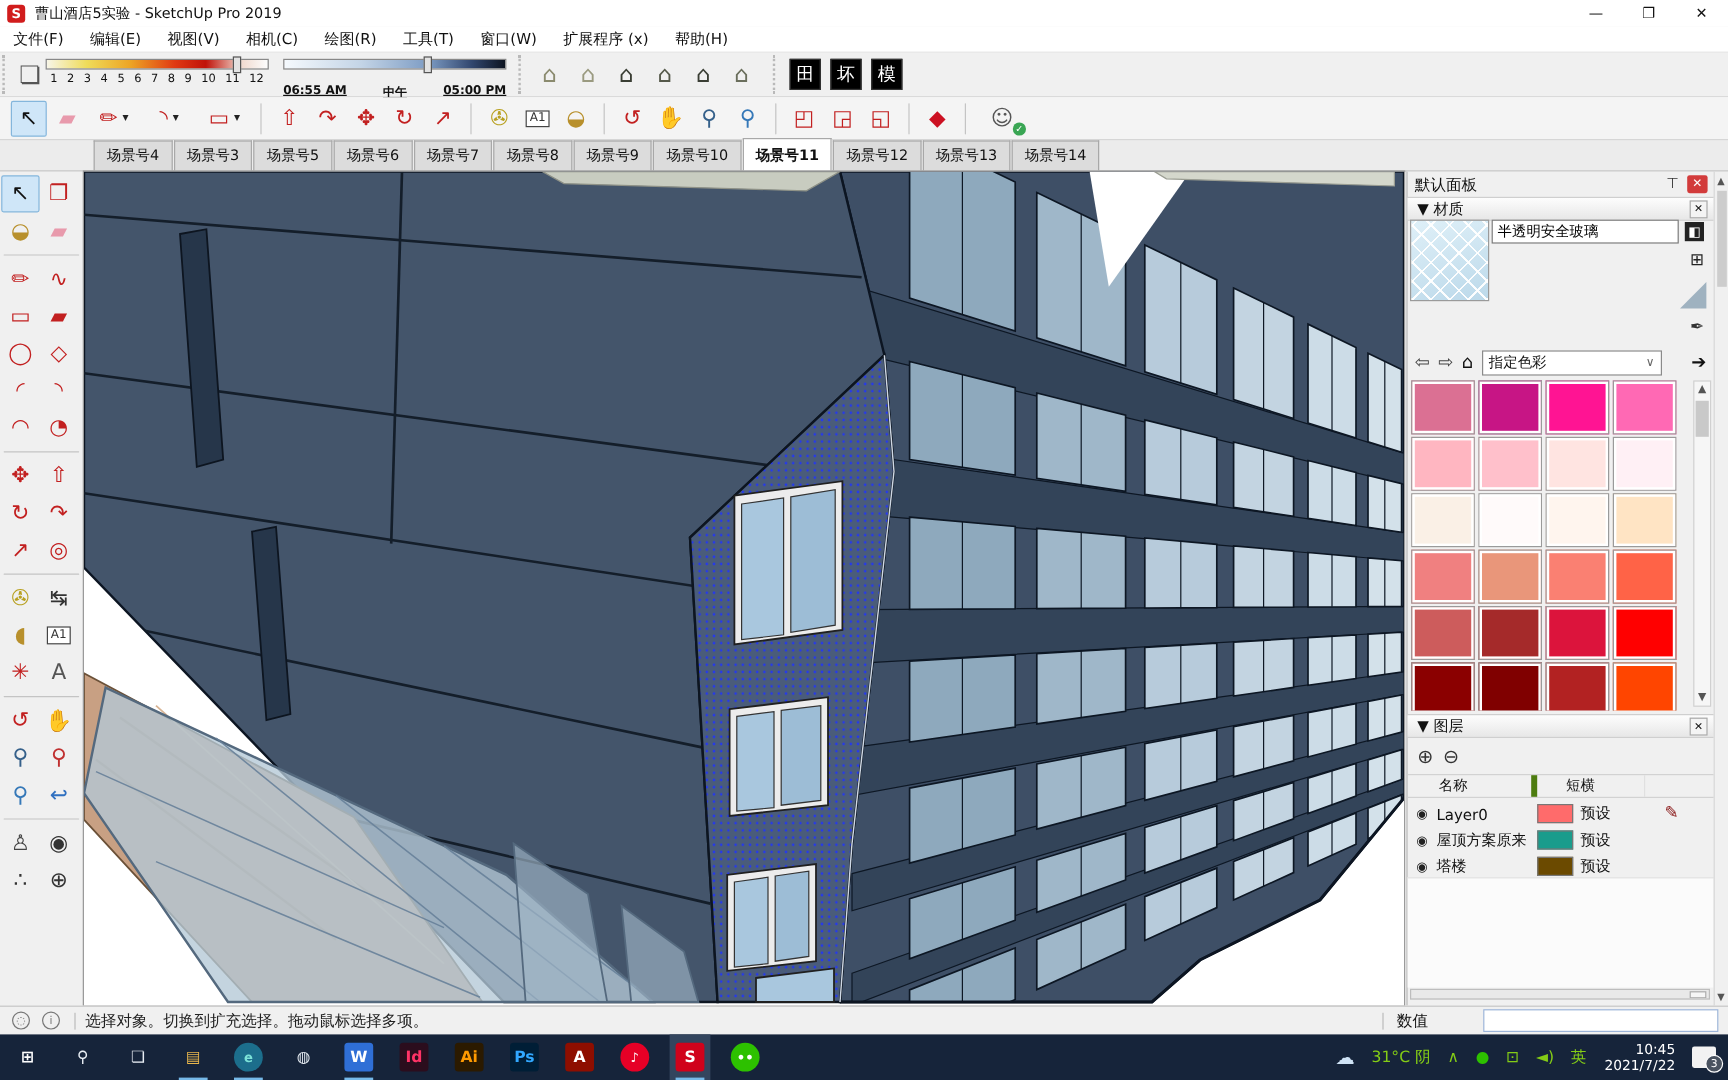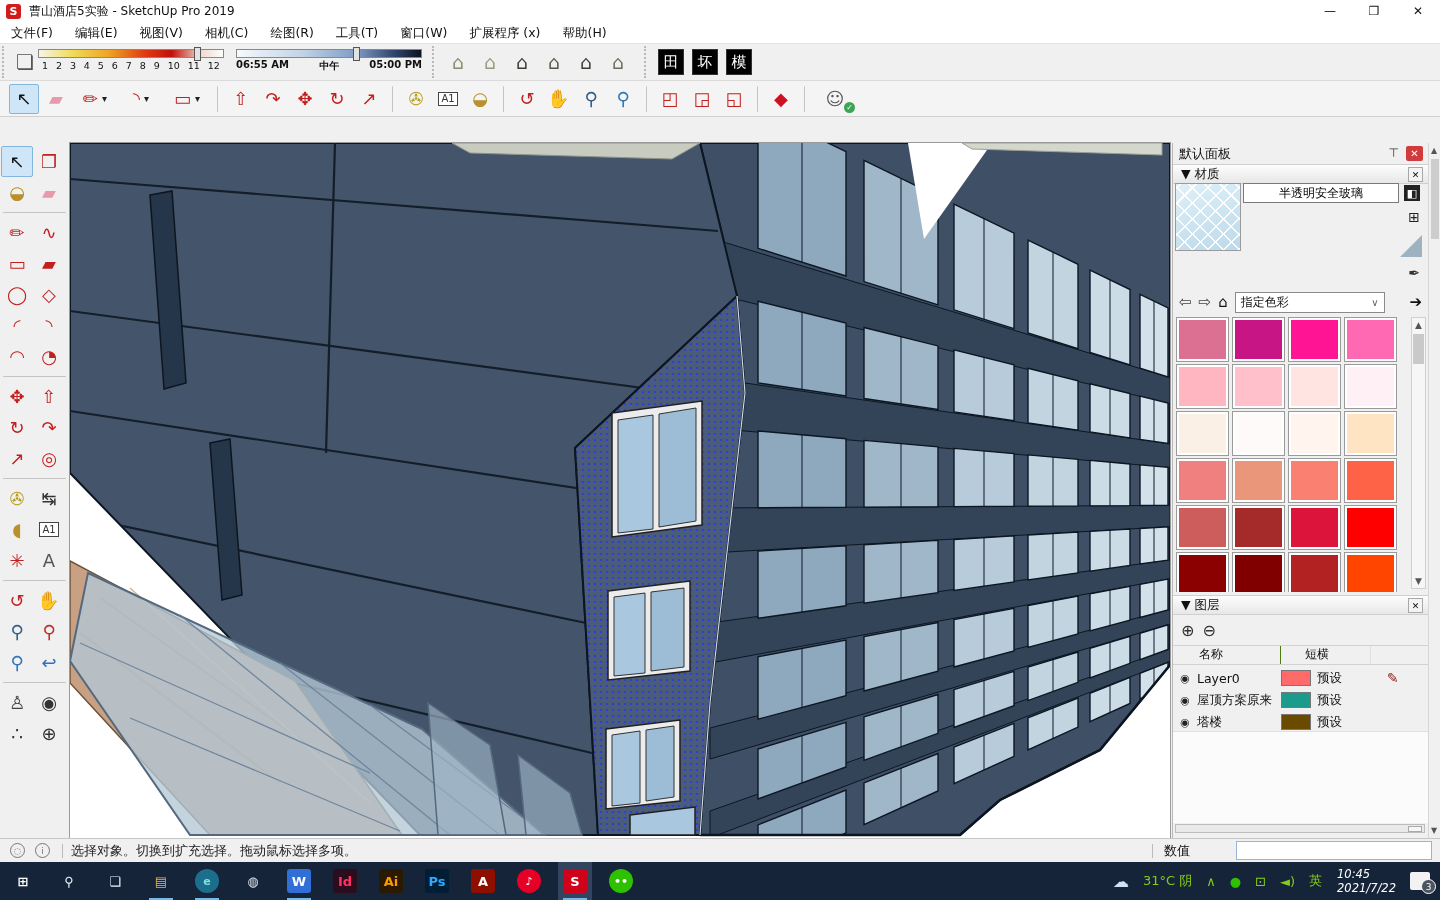--- a/index.html
+++ b/index.html
@@ -19,21 +19,21 @@
 
   
   .toolbar1{position:absolute;left:0;top:44px;width:1440px;height:37px;background:#f0f0f0;border-bottom:1px solid #dadada;display:flex;align-items:center;}
   .tb-group{display:flex;align-items:center;height:32px;border-left:2px dotted #b9b9b9;padding:0 8px;margin-left:2px;position:relative;}
   .shadow-icon{font-size:20px;color:#555;margin:0 4px;}
   .slider{position:relative;width:186px;height:30px;}
   .slider .bar{position:absolute;left:0;top:2px;width:100%;height:9px;border:1px solid #888;}
   .slider.months .bar{background:linear-gradient(to right,#f7f5e8,#efdc5a 18%,#eda424 38%,#e03913 58%,#c01209 72%,#f0d9ce 88%,#fdfdfd);}
   .slider.time .bar{background:linear-gradient(to right,#f5f9fd,#c3d4e6 35%,#7d9cc4 65%,#31466e 85%,#0c1320);}
   .slider .ticks{position:absolute;left:0;top:13px;width:100%;display:flex;justify-content:space-between;font-size:9.5px;color:#111;padding:0 4px;}
-  .slider .tlabels{position:absolute;left:0;top:12px;width:100%;display:flex;justify-content:space-between;font-size:10px;color:#111;font-weight:bold;}
+  .slider .tlabels{position:absolute;left:0;top:23px;width:100%;display:flex;justify-content:space-between;font-size:10px;color:#111;font-weight:bold;text-decoration:underline;}
   .slider .handle{position:absolute;top:0;width:7px;height:14px;background:#e2e2e2;border:1px solid #555;}
   .viewbtn,.tbtn{width:30px;height:30px;display:flex;align-items:center;justify-content:center;margin:0 1px;border-radius:2px;}
   .viewbtn .glyph{font-size:19px;}
   .pluginbtn{width:26px;height:26px;background:#000;color:#fff;font-size:15px;display:flex;align-items:center;justify-content:center;margin:0 4px;border:1px solid #333;}
 
   
   .toolbar2{position:absolute;left:0;top:81px;width:1440px;height:36px;background:#f4f4f4;border-bottom:1px solid #cfcfcf;display:flex;align-items:center;padding-left:8px;}
   .toolbar2 .tbtn .glyph{font-size:18px;line-height:1;}
   .tbtn.active{background:#cfe6f8;border:1px solid #84b6dc;}
   .tbtn.divider{width:1px;height:26px;background:#c4c4c4;margin:0 7px;border:none;}
@@ -66,21 +66,21 @@
   .tray-title{position:absolute;left:0;top:0;width:256px;height:21px;display:flex;align-items:center;padding-left:6px;font-size:13px;}
   .pinbtn{position:absolute;right:30px;top:3px;font-size:12px;color:#333;}
   .closebtn-red{position:absolute;right:6px;top:3px;width:17px;height:15px;background:#d23b3b;color:#fff;font-size:10px;display:flex;align-items:center;justify-content:center;border-radius:2px;}
   .sec-header{position:absolute;left:0;width:256px;height:20px;background:linear-gradient(#fdfdfd,#e7e7e7);border-top:1px solid #cfcfcf;border-bottom:1px solid #cfcfcf;display:flex;align-items:center;padding-left:8px;font-size:12.5px;}
   .sec-header .x{position:absolute;right:6px;top:2px;width:15px;height:15px;border:1px solid #a8a8a8;background:#f4f4f4;font-size:9px;display:flex;align-items:center;justify-content:center;}
   .mat-preview{position:absolute;left:2px;top:40px;width:66px;height:68px;border:1px solid #9a9a9a;
      background:
        repeating-linear-gradient(45deg,rgba(255,255,255,.95) 0 1.5px,rgba(255,255,255,0) 1.5px 11px),
        repeating-linear-gradient(-45deg,rgba(255,255,255,.95) 0 1.5px,rgba(255,255,255,0) 1.5px 11px),
        linear-gradient(160deg,#dff0f8,#bcd9ea);}
-  .mat-name{position:absolute;left:70px;top:40px;width:156px;height:20px;border:1px solid #7a7a7a;font-size:12px;padding:0 4px;background:#fff;text-align:center;}
+  .mat-name{position:absolute;left:70px;top:40px;width:156px;height:20px;border:1px solid #7a7a7a;font-size:12px;padding:0 4px;background:#fff;}
   .mat-icon{position:absolute;right:8px;font-size:14px;color:#222;}
   .mat-swap{top:42px;width:16px;height:16px;background:#222;color:#fff;display:flex;align-items:center;justify-content:center;font-size:11px;}
   .mat-create{top:66px;}
   .mat-sample{position:absolute;right:6px;top:92px;width:0;height:0;border-left:22px solid transparent;border-bottom:22px solid #9fb2c0;}
   .mat-tabs{position:absolute;left:0;top:120px;width:256px;height:25px;border-bottom:1px solid #b5b5b5;display:flex;align-items:flex-end;padding-left:6px;}
   .mtab{font-size:12.5px;border:1px solid #b5b5b5;border-bottom:none;padding:3px 12px;background:#e4e4e4;margin-right:2px;}
   .mtab.active{background:#f0f0f0;position:relative;top:1px;font-weight:bold;}
   .eyedropper{position:absolute;right:8px;top:122px;font-size:14px;color:#333;}
   .mat-nav{position:absolute;left:0;top:147px;width:256px;height:24px;display:flex;align-items:center;padding-left:6px;}
   .navglyph{font-size:15px;color:#444;margin-right:7px;}
@@ -88,21 +88,21 @@
   .detail-arrow{position:absolute;right:7px;font-size:15px;color:#111;}
   .swatches{position:absolute;left:2px;top:173px;width:232px;height:276px;overflow:hidden;display:flex;flex-wrap:wrap;align-content:flex-start;}
   .swatch{width:53px;height:45px;border:1px solid #9a9a9a;outline:2px solid #fff;outline-offset:-3px;margin:1px 2px 1px 1px;}
   .swscroll{position:absolute;left:238px;top:174px;width:15px;height:272px;background:#f6f6f6;border:1px solid #d0d0d0;font-size:9px;color:#555;}
   .swscroll .up{position:absolute;top:2px;left:3px;}
   .swscroll .dn{position:absolute;bottom:2px;left:3px;}
   .swscroll .thumb{position:absolute;left:1px;top:16px;width:11px;height:30px;background:#c9c9c9;}
   .layers-tools{position:absolute;left:0;top:474px;width:256px;height:26px;display:flex;align-items:center;padding-left:8px;}
   .lt-glyph{font-size:16px;color:#333;margin-right:8px;}
   .layers-headrow{position:absolute;left:0;top:502px;width:256px;height:20px;border-top:1px solid #d2d2d2;border-bottom:1px solid #d2d2d2;font-size:12px;display:flex;}
-  .lh-name{width:108px;padding-left:26px;border-right:1px solid #4d7c0f;}
+  .lh-name{width:108px;padding-left:26px;border-right:5px solid #4d7c0f;}
   .lh-dash{width:90px;padding-left:24px;border-right:1px solid #e0e0e0;}
   .layer-row{position:absolute;left:0;width:256px;height:22px;display:flex;align-items:center;font-size:12.5px;}
   .layer-eye{width:24px;text-align:center;font-size:11px;color:#222;}
   .layer-name{width:84px;}
   .layer-chip{width:30px;height:16px;border:1px solid #777;margin-right:6px;}
   .layer-dash{width:60px;}
   .layer-pencil{display:none;font-size:14px;color:#8b1a1a;margin-left:10px;}
   .layer-row.current .layer-pencil{display:block;}
   .tray-empty{position:absolute;left:0;top:588px;width:256px;height:92px;background:#fbfbfb;border-top:1px solid #e0e0e0;}
   .tray-partial{position:absolute;left:2px;top:681px;width:250px;height:9px;background:#e9e9e9;border:1px solid #bdbdbd;overflow:hidden;}
@@ -123,21 +123,21 @@
 
   
   .taskbar{position:absolute;left:0;top:862px;width:1440px;height:38px;background:#16243a;display:flex;align-items:center;color:#fff;}
   .tb-app{width:34px;height:38px;display:flex;align-items:center;justify-content:center;position:relative;margin:0 6px;}
   .tb-app .appchip{width:24px;height:24px;display:flex;align-items:center;justify-content:center;font-size:13px;font-weight:bold;border-radius:3px;}
   .tb-app.circle .appchip{border-radius:50%;font-size:11px;}
   .tb-app.open::after{content:"";position:absolute;left:5px;bottom:0;width:24px;height:2px;background:#76b9e8;}
   .tb-app.active{background:#33455e;}
   .tb-sys{margin-left:auto;display:flex;align-items:center;height:38px;}
   .sysitem{font-size:13px;margin:0 7px;color:#84cc16;display:flex;align-items:center;}
-  .sysclock{text-align:left;font-size:11.5px;line-height:1.25;margin:0 8px;font-style:italic;}
+  .sysclock{text-align:right;font-size:11.5px;line-height:1.25;margin:0 8px;}
   .notif{position:relative;width:20px;height:18px;background:#f2f2f2;border-radius:2px;margin:0 10px 0 6px;}
   .notif .badge{position:absolute;right:-6px;bottom:-4px;width:15px;height:15px;background:#4a5360;border:1px solid #fff;border-radius:50%;
      color:#fff;font-size:9px;display:flex;align-items:center;justify-content:center;}
   .glyph{display:inline-block;}
 </style>
 </head>
 <body>
 
 <div id="stage">
 
@@ -327,20 +327,35 @@
         <span class="glyph" style="color: rgb(204, 17, 34);">◆</span>
       </div>
 
       <div class="tbtn tbtn divider"></div>
 
       <div class="tbtn has-dd badge-check">
         <span class="glyph" style="color: rgb(85, 85, 85);">☺</span>
       </div>
     </div>
 
+  <div class="scenebar">
+
+  <span class="scene-tab">场景号4</span>
+      <span class="scene-tab">场景号3</span>
+      <span class="scene-tab">场景号5</span>
+      <span class="scene-tab">场景号6</span>
+      <span class="scene-tab">场景号7</span>
+      <span class="scene-tab">场景号8</span>
+      <span class="scene-tab">场景号9</span>
+      <span class="scene-tab">场景号10</span>
+      <span class="scene-tab active">场景号11</span>
+      <span class="scene-tab">场景号12</span>
+      <span class="scene-tab">场景号13</span>
+      <span class="scene-tab">场景号14</span>
+    </div>
 
   <div class="rail">
 
       <div class="tbtn active">
         <span class="glyph" style="color: rgb(17, 17, 17);">↖</span>
       </div>
 
       <div class="tbtn">
         <span class="glyph" style="color: rgb(194, 32, 32);">❐</span>
       </div>

